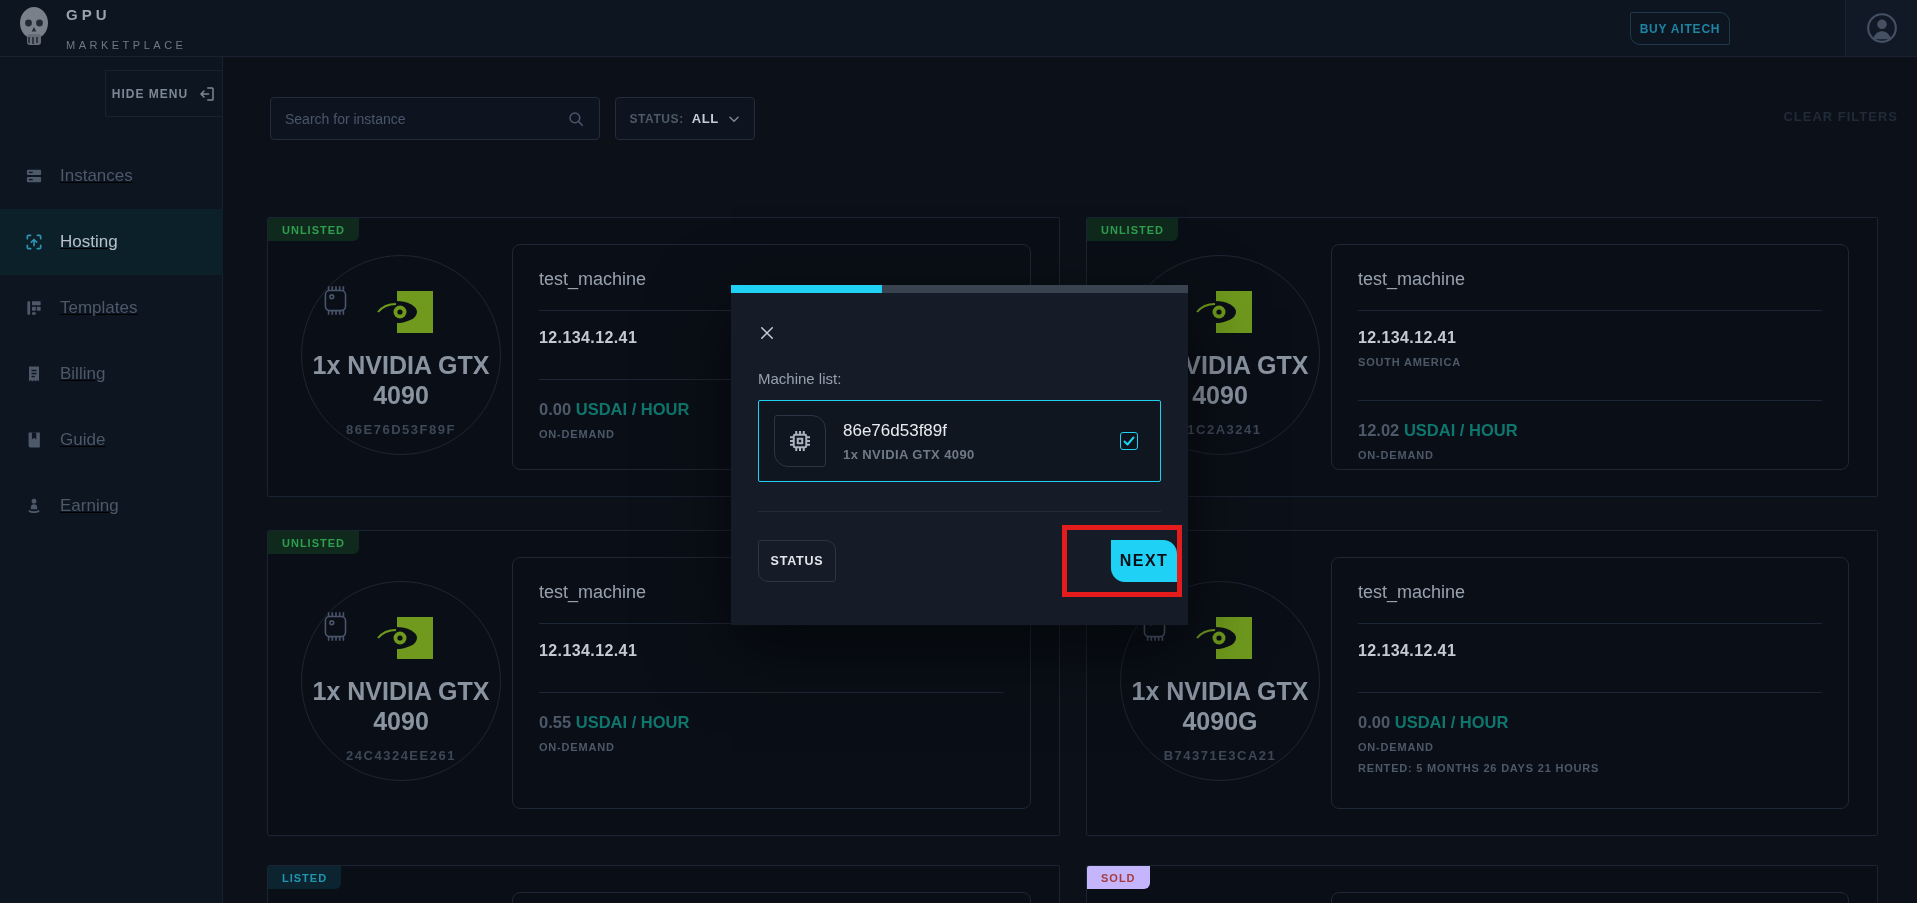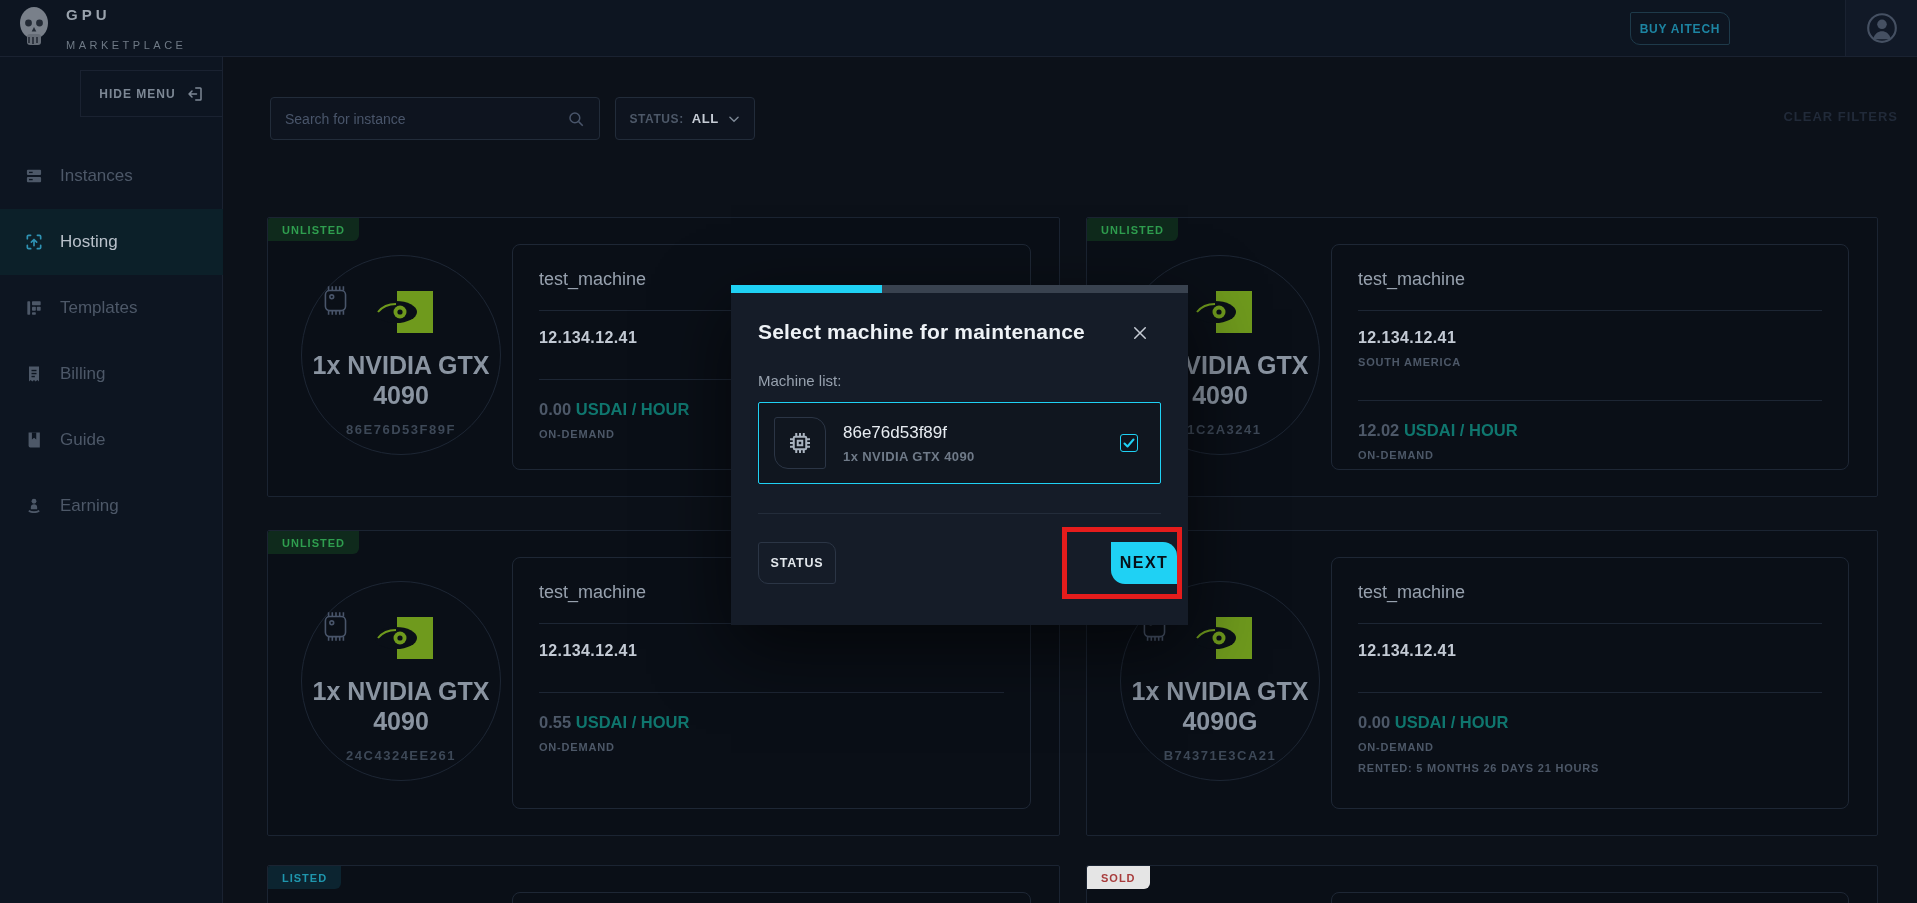--- a/index.html
+++ b/index.html
@@ -11,23 +11,23 @@
   .logo-wrap { position:absolute; left:12px; top:4px; display:flex; align-items:center; gap:10px; }
   .logo-skull { width:44px; height:48px; }
   .logo-text .l1 { font-size:15px; font-weight:bold; letter-spacing:4px; color:#9aa3ad; }
   .logo-text .l2 { font-size:11px; letter-spacing:3.5px; color:#6f7a86; margin-top:16px; }
   .buy-btn { position:absolute; right:187px; top:12px; width:100px; height:33px; border:1px solid #1e3a4a; border-radius:2px 10px 2px 10px; background:transparent; color:#1d84a2; font-weight:bold; font-size:12px; letter-spacing:.8px; display:flex; align-items:center; justify-content:center; cursor:pointer; }
   .header-right { position:absolute; right:0; top:0; width:72px; height:56px; border-left:1px solid #1a2231; background:#111927; display:flex; align-items:center; justify-content:center; }
   .avatar { width:34px; height:34px; color:#3f4document; color:#455062; }
 
   
   .sidebar { position:absolute; left:0; top:57px; width:223px; height:846px; background:#0d1521; border-right:1px solid #1a2231; z-index:30; }
-  .hide-menu { position:absolute; right:-1px; top:13px; width:143px; height:47px; border:1px solid #1a2231; background:#0d1521; display:flex; align-items:center; justify-content:center; gap:10px; color:#7d8895; font-size:12px; font-weight:bold; letter-spacing:1px; cursor:pointer; }
+  .hide-menu { position:absolute; right:-1px; top:13px; width:118px; height:47px; border:1px solid #1a2231; background:#0d1521; display:flex; align-items:center; justify-content:center; gap:10px; color:#7d8895; font-size:12px; font-weight:bold; letter-spacing:1px; cursor:pointer; }
   .hide-menu svg { width:18px; height:18px; }
-  .menu { position:absolute; left:0; top:86px; width:223px; }
+  .menu { position:absolute; left:0; top:86px; width:223px;text-decoration:underline; }
   .menu-item { height:66px; display:flex; align-items:center; gap:16px; padding-left:24px; color:#4d5868; font-size:17px; cursor:pointer; }
   .menu-item .mi-icon { width:20px; height:20px; color:#4d5868; flex:none; }
   .menu-item.active { background:#0c2029; color:#b9c1ca; }
   .menu-item.active .mi-icon { color:#2f93b4; }
 
   
   .main { position:absolute; left:223px; top:57px; width:1694px; height:846px; background:#0c1119; }
   .search-box { position:absolute; left:47px; top:40px; width:330px; height:43px; background:#0e141f; border:1px solid #222c3a; border-radius:4px; display:flex; align-items:center; padding:0 14px; }
   .search-box input { flex:1; background:transparent; border:none; outline:none; color:#8b5cf6; font-size:14px; font-family:Liberation Sans, sans-serif; }
   .search-box input::placeholder { color:#49556a; }
@@ -36,21 +36,21 @@
   .status-label { color:#4d5868; font-size:12px; font-weight:bold; letter-spacing:.6px; }
   .status-value { color:#c6ccd5; font-size:13px; font-weight:bold; letter-spacing:.5px; }
   .status-box svg { width:14px; height:14px; color:#7d8895; }
   .clear-filters { position:absolute; right:19px; top:52px; color:#212a39; font-size:13px; font-weight:bold; letter-spacing:1px; cursor:pointer; }
 
   
   .card { position:absolute; background:#0a0f17; border:1px solid #1b2432; border-radius:2px; }
   .badge { position:absolute; left:0; top:0; height:23px; padding:0 14px; display:flex; align-items:center; font-size:11px; font-weight:bold; letter-spacing:1px; border-radius:2px 0 6px 0; }
   .badge.unlisted { color:#2f9e4f; background:#0f2a1c; }
   .badge.listed   { color:#1f96ad; background:#0c2430; }
-  .badge.sold     { color:#a83c3c; background:#e5e5e5; }
+  .badge.sold     { color:#a83c3c; background:#c4b5fd; }
   .gpu-circle { position:absolute; left:33px; width:200px; height:200px; border:1px solid #1d2634; border-radius:50%; }
   .gpu-circle .chip-outline { position:absolute; left:16px; top:26px; width:36px; height:36px; color:#49556a; }
   .gpu-circle .nv-logo { position:absolute; left:70px; top:32px; width:64px; height:48px; }
   .gpu-name { position:absolute; left:10px; right:10px; top:94px; text-align:center; color:#8a94a1; font-size:25px; font-weight:bold; line-height:30px; }
   .gpu-id { position:absolute; left:0; right:0; top:166px; text-align:center; color:#3d4document; color:#3d4857; font-size:13px; font-weight:bold; letter-spacing:1.5px; }
   .info-panel { position:absolute; left:244px; right:28px; top:26px; bottom:26px; border:1px solid #1e2735; border-radius:8px; padding:24px 26px; }
   .p-name { color:#97a1ae; font-size:18px; }
   .p-div { border-top:1px solid #1d2634; margin-top:20px; }
   .p-ip { margin-top:18px; color:#c3cad4; font-size:16px; font-weight:bold; letter-spacing:.4px; }
   .p-sub { margin-top:9px; color:#4d5868; font-size:11px; font-weight:bold; letter-spacing:.8px; }
@@ -315,21 +315,20 @@
         </div>
       </div>
   </div>
 
   <div class="modal">
     <div class="m-progress">
       <div class="fill" id="m-progress-fill" style="width: 33%;"></div>
     </div>
     <div class="m-body">
       <div class="m-title-row">
-        <div class="m-title">Select machine for maintenance</div>
         <svg class="m-close" viewBox="0 0 24 24" fill="none" stroke="currentColor" stroke-width="2" stroke-linecap="round">
             <path d="M5 5l14 14M19 5L5 19"></path>
           </svg>
       </div>
       <div class="m-list-label">Machine list:</div>
       <div class="m-item">
         <div class="m-item-icon">
           <svg viewBox="0 0 24 24" fill="none" stroke="currentColor" stroke-width="1.6">
             <rect x="7" y="7" width="10" height="10" rx="1"></rect>
             <rect x="10.2" y="10.2" width="3.6" height="3.6"></rect>

